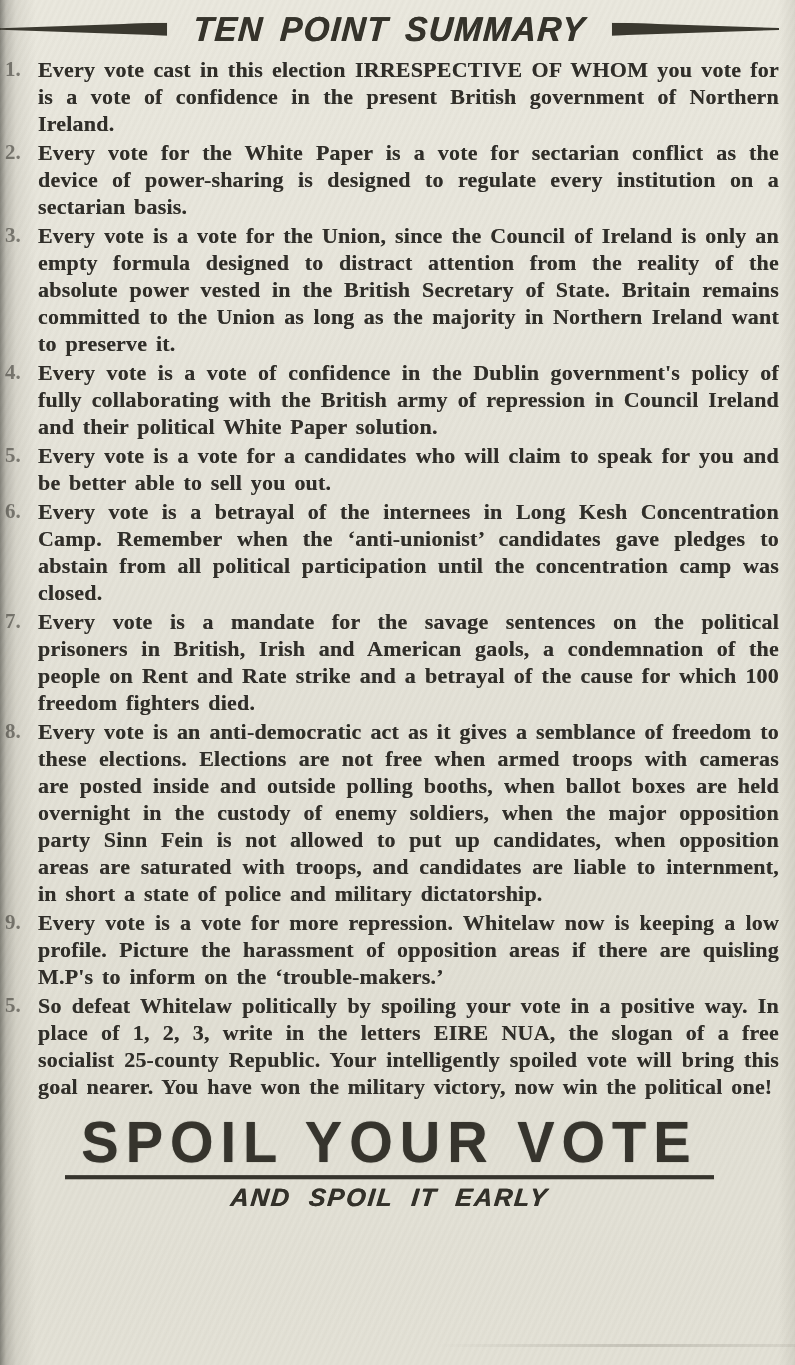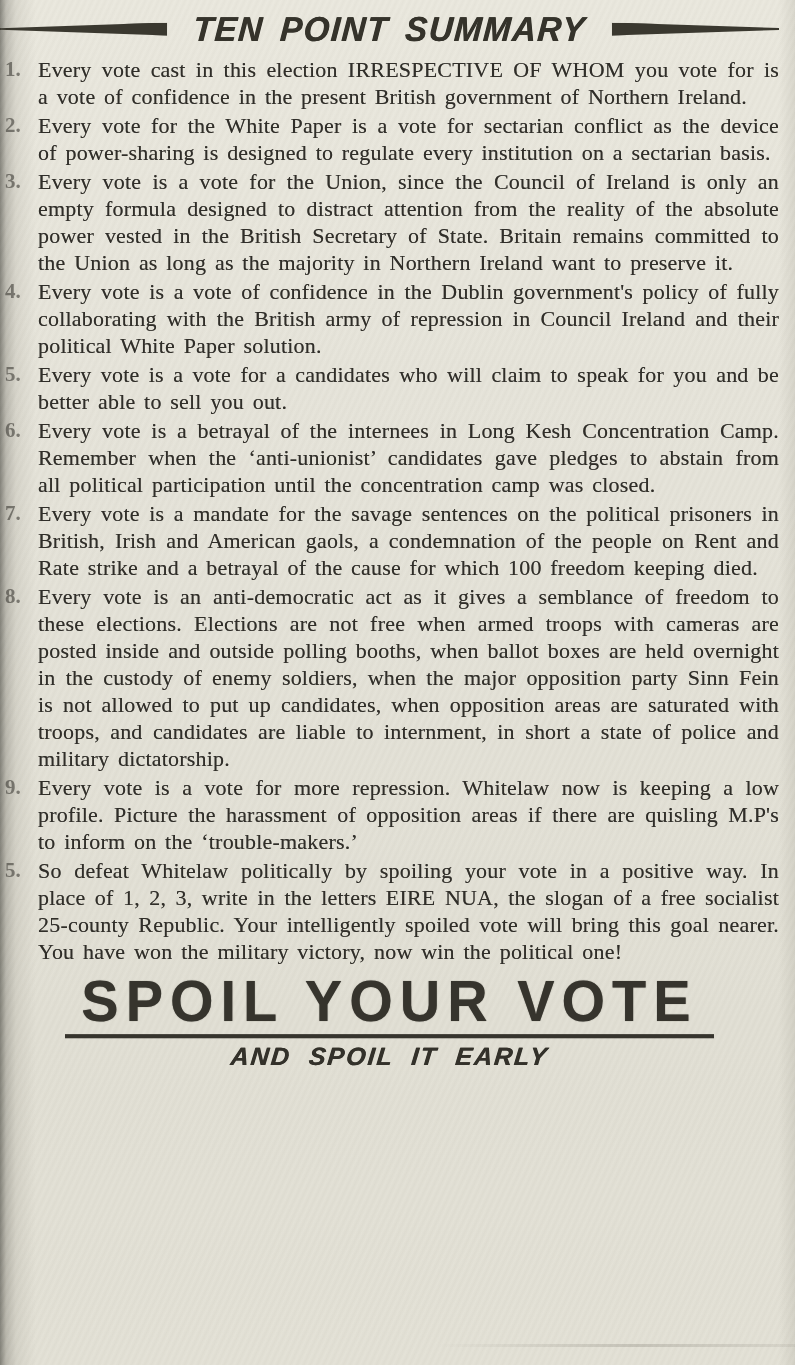--- a/index.html
+++ b/index.html
@@ -89,32 +89,32 @@
     width: 32px;
     font-weight: 700;
     font-size: 21px;
     line-height: 27px;
     color: rgba(47,45,40,0.55);
     filter: blur(0.3px);
   }
   .txt {
     display: block;
     text-align: justify;
-    font-weight: 400;
+    font-weight: 700;
     font-size: 22px;
     line-height: 27px;
     letter-spacing: 0.2px;
     word-spacing: 3px;
     color: #302e29;
     text-shadow: 0 0 0.6px rgba(48,46,41,0.55);
   }
 
   
   .footer {
-    margin-top: 8px;
+    margin-top: 14px;
     text-align: center;
   }
   .slogan {
     display: inline-block;
     font-family: "Liberation Sans", "DejaVu Sans", sans-serif;
     font-weight: 700;
     font-size: 56px;
     line-height: 56px;
     letter-spacing: 7px;
     color: #36342d;
@@ -169,21 +169,21 @@
     <li class="point">
       <span class="num">5.</span>
       <span class="txt">Every vote is a vote for a candidates who will claim to speak for you and be better able to sell you out.</span>
     </li>
     <li class="point">
       <span class="num">6.</span>
       <span class="txt">Every vote is a betrayal of the internees in Long Kesh Concentration Camp. Remember when the ‘anti-unionist’ candidates gave pledges to abstain from all political participation until the concentration camp was closed.</span>
     </li>
     <li class="point">
       <span class="num">7.</span>
-      <span class="txt">Every vote is a mandate for the savage sentences on the political prisoners in British, Irish and American gaols, a condemnation of the people on Rent and Rate strike and a betrayal of the cause for which 100 freedom keeping died.</span>
+      <span class="txt">Every vote is a mandate for the savage sentences on the political prisoners in British, Irish and American gaols, a condemnation of the people on Rent and Rate strike and a betrayal of the cause for which 100 freedom fighters died.</span>
     </li>
     <li class="point">
       <span class="num">8.</span>
       <span class="txt">Every vote is an anti-democratic act as it gives a semblance of freedom to these elections. Elections are not free when armed troops with cameras are posted inside and outside polling booths, when ballot boxes are held overnight in the custody of enemy soldiers, when the major opposition party Sinn Fein is not allowed to put up candidates, when opposition areas are saturated with troops, and candidates are liable to internment, in short a state of police and military dictatorship.</span>
     </li>
     <li class="point">
       <span class="num">9.</span>
       <span class="txt">Every vote is a vote for more repression. Whitelaw now is keeping a low profile. Picture the harassment of opposition areas if there are quisling M.P's to inform on the ‘trouble-makers.’</span>
     </li>
     <li class="point">

